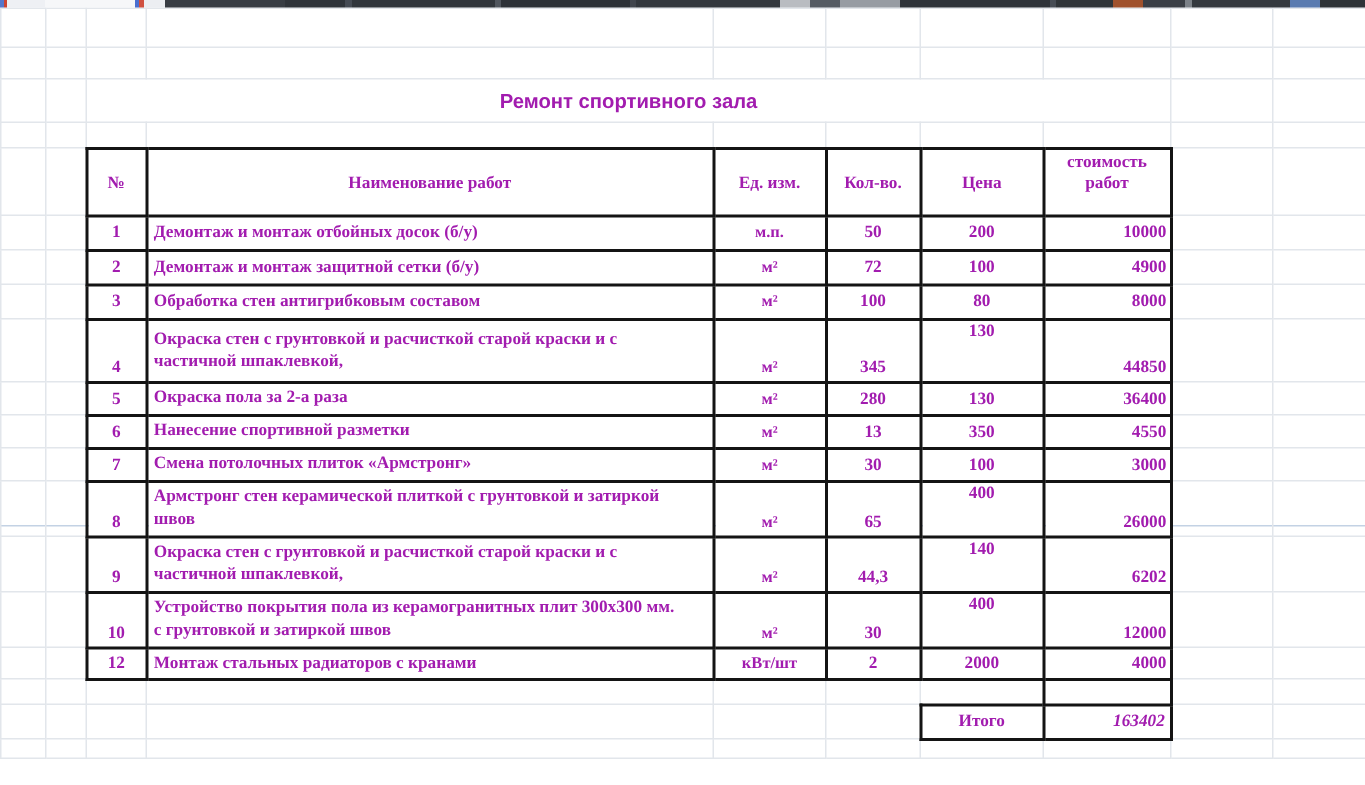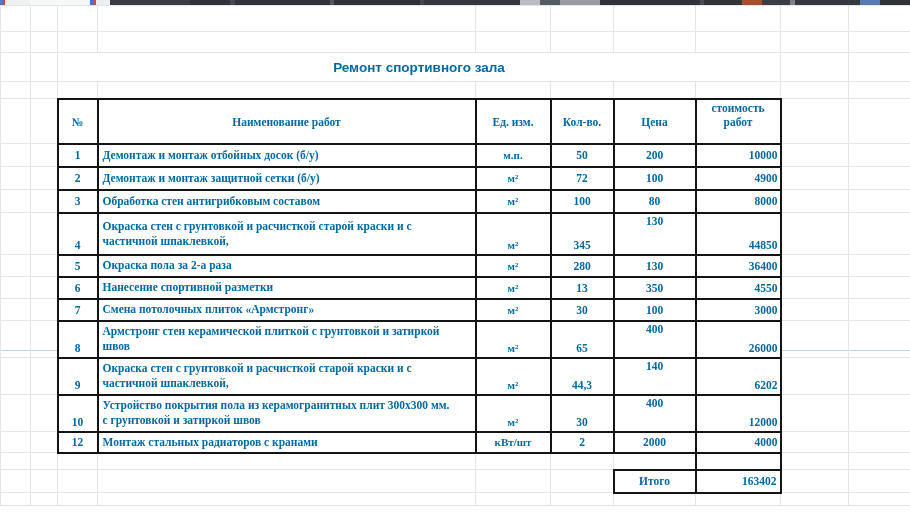--- a/index.html
+++ b/index.html
@@ -1,18 +1,18 @@
 <!DOCTYPE html>
 <html><head>
 <meta charset="utf-8">
 <style>
   html,body{margin:0;padding:0;background:#ffffff;}
   body{width:910px;height:523px;overflow:hidden;}
   .screen{position:relative;width:910px;height:523px;background:#ffffff;
-          font-family:"Liberation Serif","DejaVu Serif",serif;color:#0369a1;}
+          font-family:"Liberation Serif","DejaVu Serif",serif;color:#a21caf;}
   .toolbar-strip{position:absolute;top:0;left:0;width:910px;height:5px;z-index:2;
     background:linear-gradient(90deg,
       #5577cc 0 3px,#cc4433 3px 5px,#eef0f4 5px 30px,#f6f7f9 30px 90px,
       #4a6fd0 90px 93px,#d05040 93px 96px,#eceef2 96px 110px,
       #383d44 110px 190px,#2f343a 190px 230px,#454b54 230px 235px,
       #31363c 235px 330px,#50565e 330px 334px,#2d3238 334px 420px,
       #41464e 420px 424px,#33383e 424px 520px,#b9bcc1 520px 540px,
       #555b63 540px 560px,#979ca3 560px 600px,#2f343a 600px 700px,
       #474d55 700px 704px,#303539 704px 742px,#a0522d 742px 762px,
       #3a3f46 762px 790px,#7b8188 790px 795px,#34393f 795px 860px,
@@ -34,21 +34,21 @@
   .c-name{font-size:11.5px;text-align:left;padding:1px 18px 1px 4px;line-height:1.3;}
   .c-unit{font-size:11px;text-align:center;}
   .c-qty,.c-price{font-size:11.5px;text-align:center;}
   .c-cost{font-size:11.5px;text-align:right;padding-right:2px;}
   .sheet td{vertical-align:middle;}
   tr.tall .c-num,tr.tall .c-unit,tr.tall .c-qty,tr.tall .c-cost{vertical-align:bottom;padding-bottom:3px;}
   tr.tall .c-price{vertical-align:top;padding-top:1px;}
   .r-gap .gap-cost{border-left:2px solid #141414;border-right:2px solid #141414;
       border-top:2px solid #141414;border-bottom:2px solid #141414;background:#fff;}
   .r-total .t-label{border:2px solid #141414;background:#fff;font-size:11.5px;text-align:center;vertical-align:middle;}
-  .r-total .t-value{border:2px solid #141414;background:#fff;font-size:11.5px;text-align:right;padding-right:3px;vertical-align:middle;}
+  .r-total .t-value{border:2px solid #141414;background:#fff;font-size:11.5px;text-align:right;padding-right:3px;vertical-align:middle;font-style:italic;}
 </style>
 </head>
 <body>
 
 <div class="screen">
   <div class="toolbar-strip"></div>
   <div class="pagebreak-line"></div>
 
   <table class="sheet">
     <colgroup>

